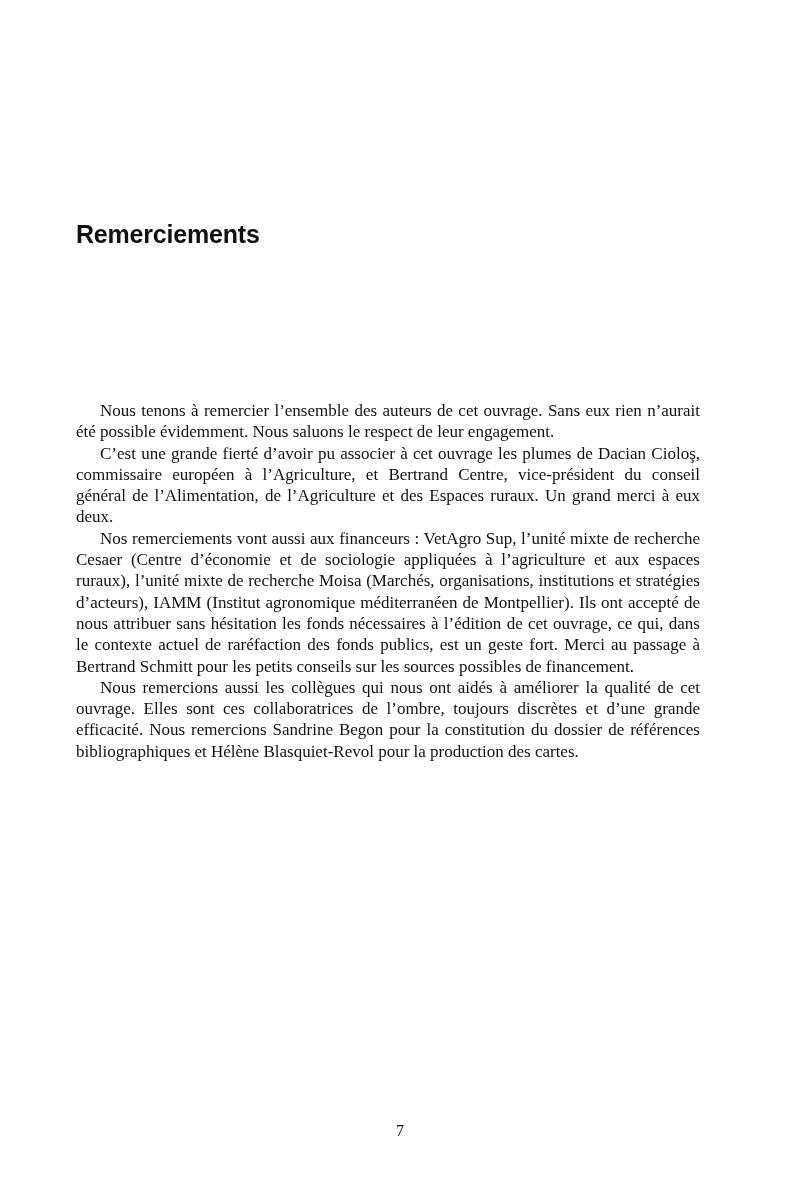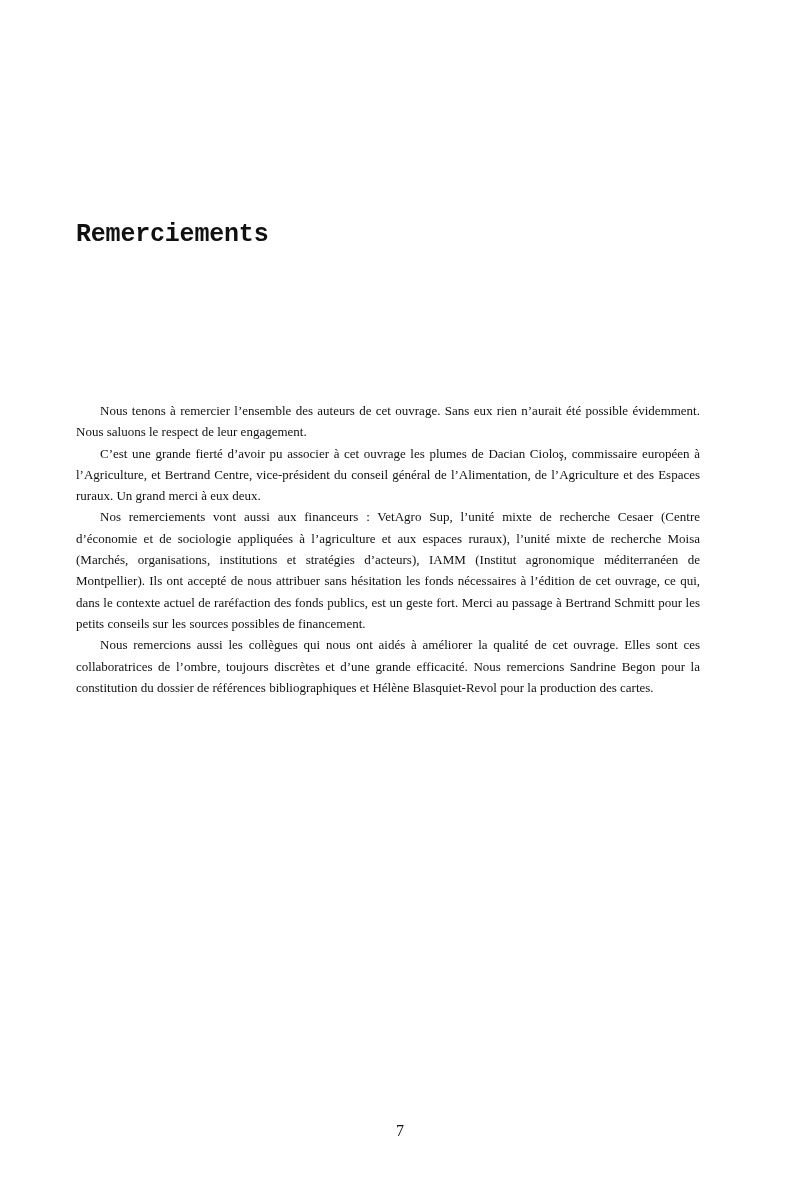--- a/index.html
+++ b/index.html
@@ -12,33 +12,33 @@
       height: 1200px;
       position: relative;
       overflow: hidden;
       color: #111111;
     }
     .page-title {
       position: absolute;
       left: 76px;
       top: 220px;
       margin: 0;
-      font-family: Liberation Mono, monospace;
+      font-family: Liberation Sans, sans-serif;
       font-weight: bold;
       font-size: 25px;
       letter-spacing: -0.2px;
       color: #111111;
     }
     .body-text {
       position: absolute;
       left: 76px;
       top: 400px;
       width: 624px;
       font-family: "Liberation Serif", serif;
-      font-size: 13px;
+      font-size: 17px;
       line-height: 21.3px;
       color: #111111;
     }
     .body-text p {
       margin: 0;
       text-indent: 24px;
       text-align: justify;
       hyphens: manual;
     }
     .page-number {

